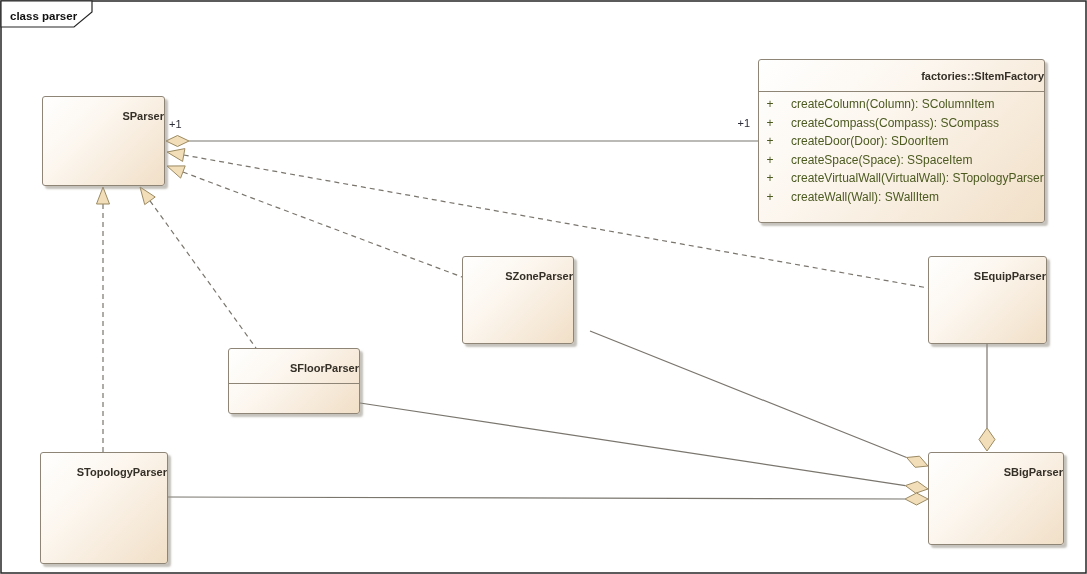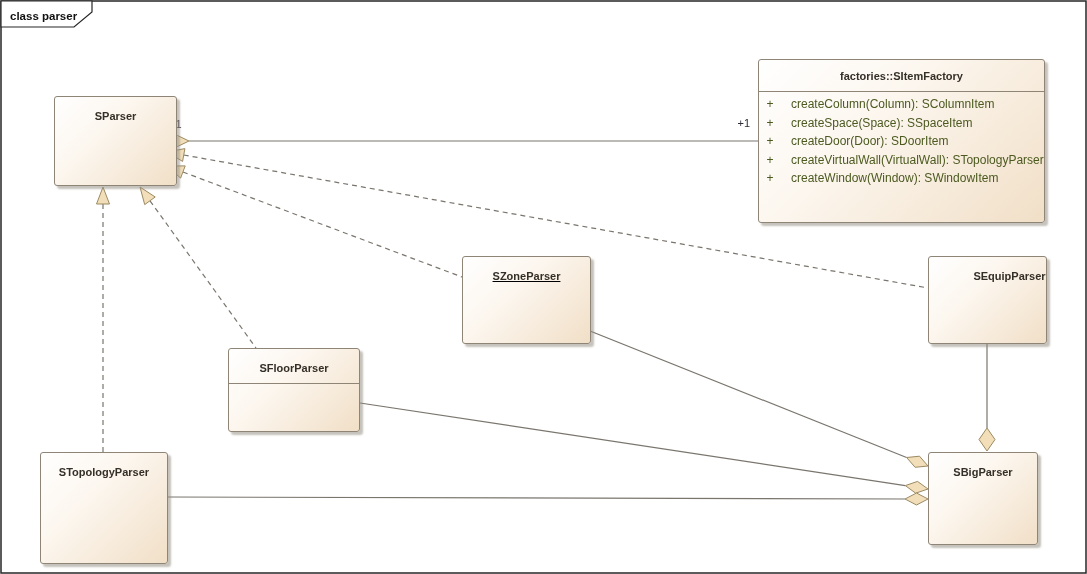--- a/index.html
+++ b/index.html
@@ -18,21 +18,21 @@
     box-sizing:border-box;
     border:1px solid #8f8577;
     border-radius:3px;
     background:linear-gradient(135deg, #ffffff 0%, #fcf6ee 40%, #f1dfc7 100%);
     box-shadow:3px 3px 2px rgba(150,143,133,0.55);
   }
   .uml-title {
     font-size:11px;
     font-weight:bold;
     color:#342f27;
-    text-align:center;
+    text-align:right;
     padding-top:13px;
     white-space:nowrap;
   }
   .uml-sep {
     border-top:1px solid #8f8577;
     height:0; margin:0;
   }
   .uml-methods { padding-top:3px; }
   .uml-method {
     font-size:12px;
@@ -120,60 +120,63 @@
       <line class="conn-line" x1="168" y1="497" x2="905" y2="499"></line>
       <polygon class="conn-shape" points="928,499 916.5,493 905,499 916.5,505" fill="#f2deb8"></polygon>
     </g>
 
     <g>
       <line class="conn-line" x1="987" y1="344" x2="987" y2="428"></line>
       <polygon class="conn-shape" points="987,451 979,439.5 987,428 995,439.5" fill="#f2deb8"></polygon>
     </g>
   </svg>
 
-  <div class="uml-class" id="cls-sparser" style="left:54px; top:96px; width:123px; height:90px;">
+  <div class="uml-class" id="cls-sparser" style="left:42px; top:96px; width:123px; height:90px;">
     <div class="uml-title">SParser</div>
   </div>
 
   <div class="uml-class" id="cls-factory" style="left:758px; top:59px; width:287px; height:164px;">
     <div class="uml-title">factories::SItemFactory</div>
     <div class="uml-sep"></div>
     <div class="uml-methods">
       <div class="uml-method">
         <span class="vis">+</span><span class="sig">createColumn(Column): SColumnItem</span>
       </div>
       <div class="uml-method">
-        <span class="vis">+</span><span class="sig">createSpace(Space): SSpaceItem</span>
+        <span class="vis">+</span><span class="sig">createCompass(Compass): SCompass</span>
       </div>
       <div class="uml-method">
         <span class="vis">+</span><span class="sig">createDoor(Door): SDoorItem</span>
       </div>
       <div class="uml-method">
+        <span class="vis">+</span><span class="sig">createSpace(Space): SSpaceItem</span>
+      </div>
+      <div class="uml-method">
         <span class="vis">+</span><span class="sig">createVirtualWall(VirtualWall): STopologyParser</span>
       </div>
       <div class="uml-method">
-        <span class="vis">+</span><span class="sig">createWindow(Window): SWindowItem</span>
+        <span class="vis">+</span><span class="sig">createWall(Wall): SWallItem</span>
       </div>
     </div>
   </div>
 
-  <div class="uml-class" id="cls-szone" style="left:462px; top:256px; width:129px; height:88px;text-decoration:underline;">
+  <div class="uml-class" id="cls-szone" style="left:462px; top:256px; width:112px; height:88px;">
     <div class="uml-title">SZoneParser</div>
   </div>
 
   <div class="uml-class" id="cls-sequip" style="left:928px; top:256px; width:119px; height:88px;padding-left:44px;">
     <div class="uml-title">SEquipParser</div>
   </div>
 
-  <div class="uml-class" id="cls-sfloor" style="left:228px; top:348px; width:132px; height:84px;">
+  <div class="uml-class" id="cls-sfloor" style="left:228px; top:348px; width:132px; height:66px;">
     <div class="uml-title">SFloorParser</div>
     <div class="uml-sep"></div>
   </div>
 
   <div class="uml-class" id="cls-stopology" style="left:40px; top:452px; width:128px; height:112px;">
     <div class="uml-title">STopologyParser</div>
   </div>
 
-  <div class="uml-class" id="cls-sbig" style="left:928px; top:452px; width:110px; height:93px;">
+  <div class="uml-class" id="cls-sbig" style="left:928px; top:452px; width:136px; height:93px;">
     <div class="uml-title">SBigParser</div>
   </div>
 
 </div>
 
 </body></html>

